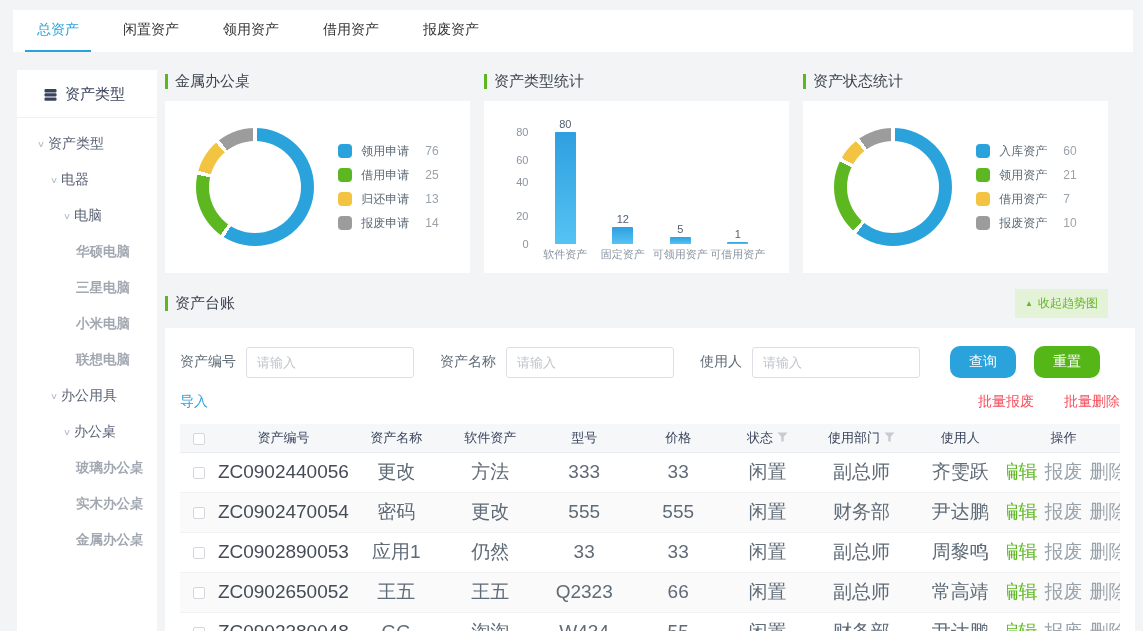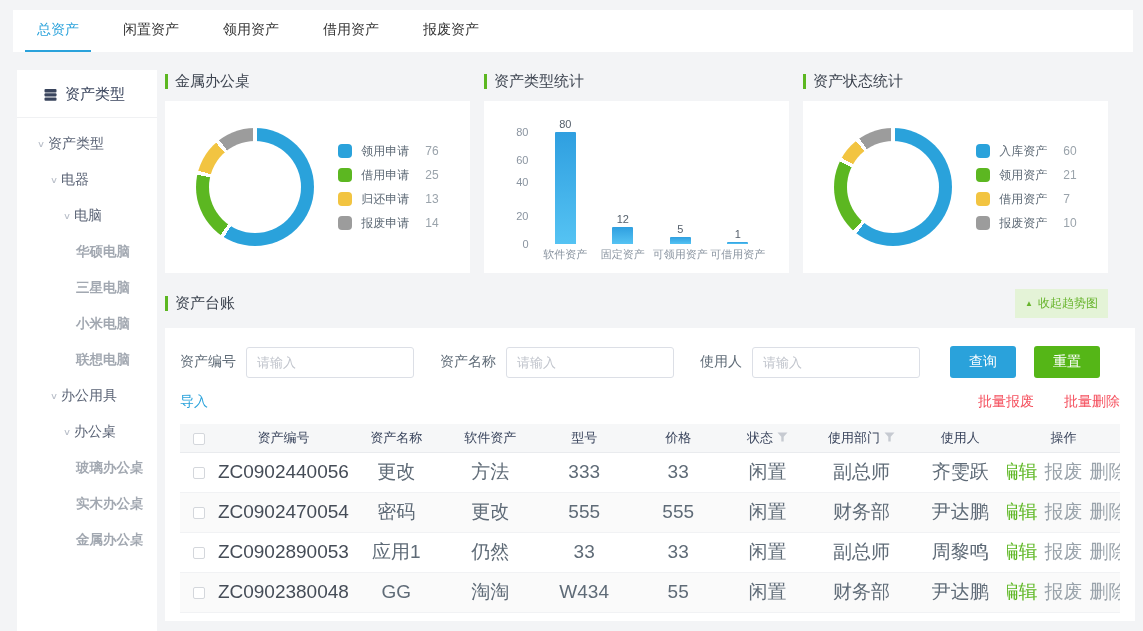--- a/index.html
+++ b/index.html
@@ -90,21 +90,21 @@
   .ledger-panel { background:#fff; padding:18px 15px 0 15px; min-height:293px; }
   .search-row { display:flex; align-items:center; }
   .search-item { display:flex; align-items:center; margin-right:26px; }
   .search-label { font-size:14px; color:#5f6b77; margin-right:10px; white-space:nowrap; }
   .search-item input {
     width:168px; height:31px; border:1px solid #dcdfe6; border-radius:3px;
     padding:0 10px; font-size:13px; color:#333; outline:none;
     font-family:"Liberation Sans","DejaVu Sans",sans-serif;
   }
   .search-item input::placeholder { color:#c0c4cc; }
-  .btn { height:32px; padding:0 19px; border:none; border-radius:3px; color:#fff; font-size:14px; cursor:pointer; }
+  .btn { height:32px; padding:0 19px; border:none; border-radius:10px; color:#fff; font-size:14px; cursor:pointer; }
   .btn-query { background:#2aa2db; margin-left:4px; }
   .btn-reset { background:#55b617; margin-left:18px; }
   .links-row { display:flex; justify-content:space-between; align-items:center; margin:15px 0 13px; }
   .link-import { color:#2aa2db; font-size:14px; cursor:pointer; }
   .links-right { display:flex; gap:30px; }
   .link-danger { color:#f5515f; font-size:14px; cursor:pointer; }
 
   table { width:100%; border-collapse:collapse; table-layout:fixed; }
   thead th {
     background:#f6f7f8; height:28px; font-size:13px; color:#39445c; font-weight:normal;
@@ -429,20 +429,38 @@
               <td>
                 <div class="actions">
                   <span class="act-edit">编辑</span>
                   <span class="act-gray">报废</span>
                   <span class="act-gray">删除</span>
                 </div>
               </td>
             </tr>
             <tr>
               <td><span class="cb"></span></td>
+              <td class="cell-id">ZC0902650052</td>
+              <td>王五</td>
+              <td>王五</td>
+              <td>Q2323</td>
+              <td>66</td>
+              <td>闲置</td>
+              <td>副总师</td>
+              <td>常高靖</td>
+              <td>
+                <div class="actions">
+                  <span class="act-edit">编辑</span>
+                  <span class="act-gray">报废</span>
+                  <span class="act-gray">删除</span>
+                </div>
+              </td>
+            </tr>
+            <tr>
+              <td><span class="cb"></span></td>
               <td class="cell-id">ZC0902380048</td>
               <td>GG</td>
               <td>淘淘</td>
               <td>W434</td>
               <td>55</td>
               <td>闲置</td>
               <td>财务部</td>
               <td>尹达鹏</td>
               <td>
                 <div class="actions">

